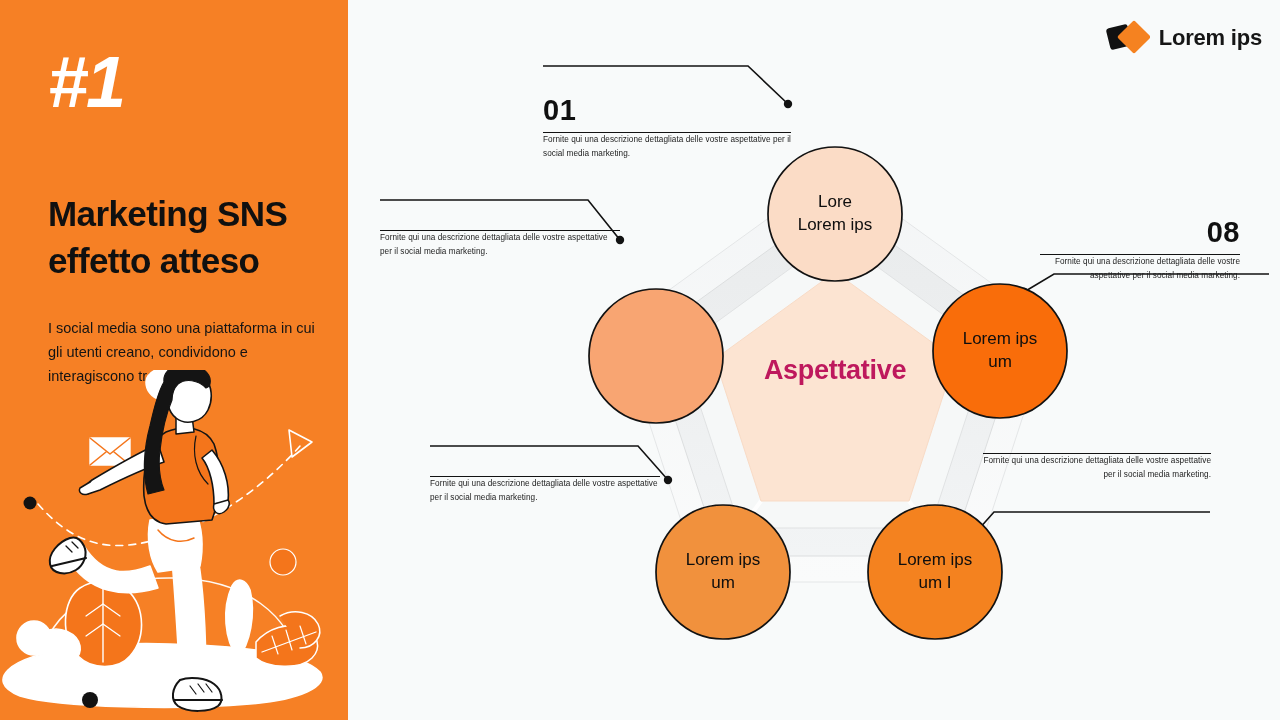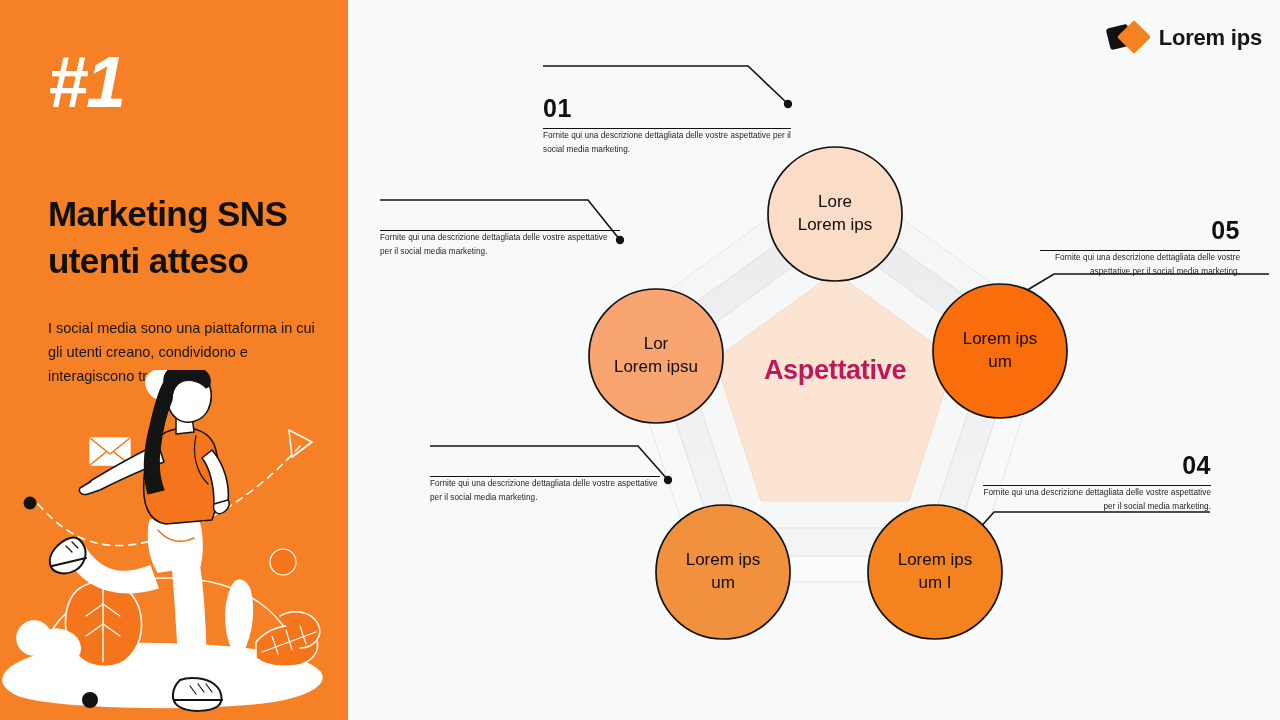--- a/index.html
+++ b/index.html
@@ -46,21 +46,21 @@
     transform:translate(-50%,-50%);width:150px;
   }
   #center-label{
     position:absolute;left:835px;top:370px;transform:translate(-50%,-50%);
     font-size:27px;font-weight:700;color:#be185d;letter-spacing:-0.3px;
     white-space:nowrap;
   }
   
   .callout{position:absolute;}
   .callout .cnum{
-    font-size:25px;font-weight:700;color:#101010;line-height:1;
+    font-size:29px;font-weight:700;color:#101010;line-height:1;
     letter-spacing:0.5px;margin-bottom:7px;
   }
   .callout .crule{height:0;border-top:1.6px solid #121212;}
   .callout .cdesc{
     font-size:8.2px;color:#1c1c1c;line-height:1.72;
     letter-spacing:0.05px;
   }
   .callout.left-side .cnum,.callout.left-side .cdesc{text-align:left;}
   .callout.right-side .cnum,.callout.right-side .cdesc{text-align:right;}
   #c01{left:543px;top:96px;width:248px;}
@@ -69,21 +69,21 @@
   #c04{left:983px;top:453px;width:228px;}
   #c05{left:1040px;top:218px;width:200px;}
 </style>
 </head>
 <body>
 
 <div id="left-panel">
 
   <div id="hash-number">#1</div>
 
-  <div id="panel-title">Marketing SNS utenti atteso</div>
+  <div id="panel-title">Marketing SNS effetto atteso</div>
 
   <div id="panel-body">I social media sono una piattaforma in cui gli utenti creano, condividono e interagiscono tra loro.</div>
 
   <svg id="illustration" viewBox="0 0 348 350">
     <g fill="none" stroke="#FFFFFF" stroke-width="1.6" stroke-linecap="round" stroke-linejoin="round">
 
       <path d="M8 300 C 30 278 110 272 170 274 C 240 276 300 282 320 302 C 330 316 300 330 250 334 C 180 340 60 338 20 326 C 0 318 0 308 8 300 Z" fill="#FFFFFF" stroke="#FFFFFF"></path>
 
       <path d="M40 296 C 46 236 110 206 176 208 C 244 210 292 244 298 296" stroke="#FFFFFF" stroke-width="1.5" fill="none" opacity="0.95"></path>
 
@@ -215,24 +215,20 @@
       <circle cx="375" cy="544" r="67" fill="#F1913D" stroke="#121212" stroke-width="1.7"></circle>
       <circle cx="587" cy="544" r="67" fill="#F4821F" stroke="#121212" stroke-width="1.7"></circle>
       <circle cx="652" cy="323" r="67" fill="#F96D0A" stroke="#121212" stroke-width="1.7"></circle>
     </g>
   </svg>
 
   <div class="node-label" style="left:487px;top:186px;">
     <div>Lore</div>
     <div>Lorem ips</div>
   </div>
-  <div class="node-label" style="left:308px;top:328px;">
-    <div>Lor</div>
-    <div>Lorem ipsu</div>
-  </div>
   <div class="node-label" style="left:375px;top:544px;">
     <div>Lorem ips</div>
     <div>um</div>
   </div>
   <div class="node-label" style="left:587px;top:544px;">
     <div>Lorem ips</div>
     <div>um I</div>
   </div>
   <div class="node-label" style="left:652px;top:323px;">
     <div>Lorem ips</div>
@@ -252,22 +248,21 @@
   <div class="crule"></div>
   <div class="cdesc">Fornite qui una descrizione dettagliata delle vostre aspettative per il social media marketing.</div>
 </div>
 
 <div class="callout left-side" id="c03">
   <div class="crule"></div>
   <div class="cdesc">Fornite qui una descrizione dettagliata delle vostre aspettative per il social media marketing.</div>
 </div>
 
 <div class="callout right-side" id="c04">
-  <div class="cnum">04</div>
   <div class="crule"></div>
   <div class="cdesc">Fornite qui una descrizione dettagliata delle vostre aspettative per il social media marketing.</div>
 </div>
 
 <div class="callout right-side" id="c05">
-  <div class="cnum">05</div>
+  <div class="cnum">08</div>
   <div class="crule"></div>
   <div class="cdesc">Fornite qui una descrizione dettagliata delle vostre aspettative per il social media marketing.</div>
 </div>
 
 </body></html>

